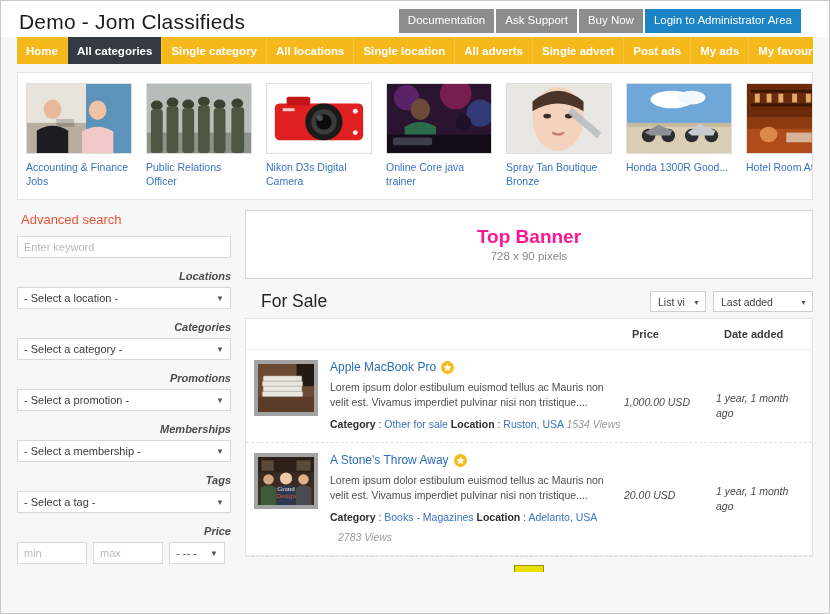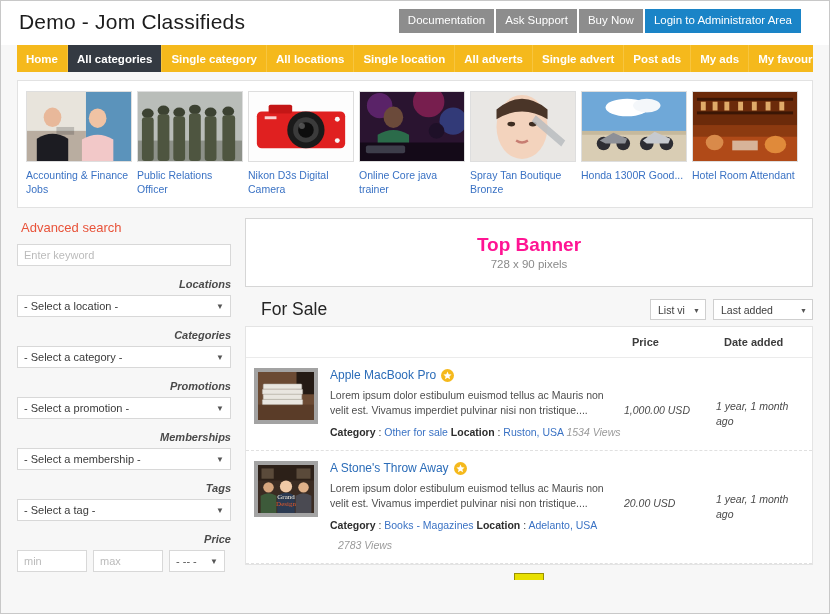--- a/index.html
+++ b/index.html
@@ -13,21 +13,21 @@
   #page {
     position: relative;
     width: 830px; height: 614px;
     background: #f7f7f7;
     border: 1px solid #c8c8c8;
     overflow: hidden;
   }
   
   .site-header {
     position: relative;
-    height: 44px;
+    height: 36px;
     background: #ffffff;
     padding: 0 12px;
   }
   .site-title {
     position: absolute;
     left: 18px; top: 9px;
     font-size: 21px;
     color: #1c1c1c;
     font-weight: normal;
     letter-spacing: .2px;
@@ -77,21 +77,21 @@
     background: #343a42;
   }
 
   
   .thumb-strip-wrap { padding: 8px 16px 0; }
   .thumb-strip {
     background: #ffffff;
     border: 1px solid #e2e2e2;
     display: flex;
     padding: 10px 8px 4px 8px;
-    gap: 3px;
+    gap: 12px;
     height: 128px;
     overflow: hidden;
   }
   .thumb-cell {
     width: 108px;
     flex: 0 0 108px;
   }
   .thumb-img {
     width: 106px;
     height: 71px;

